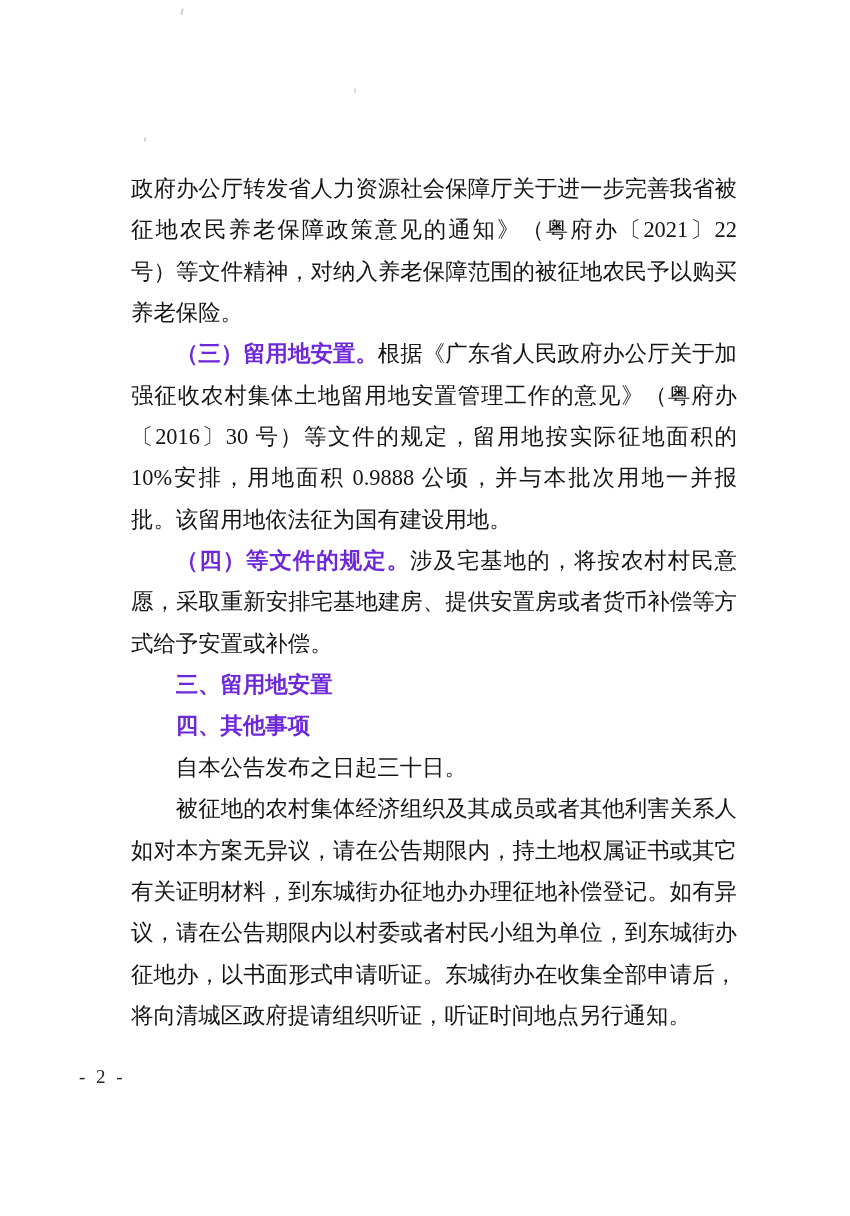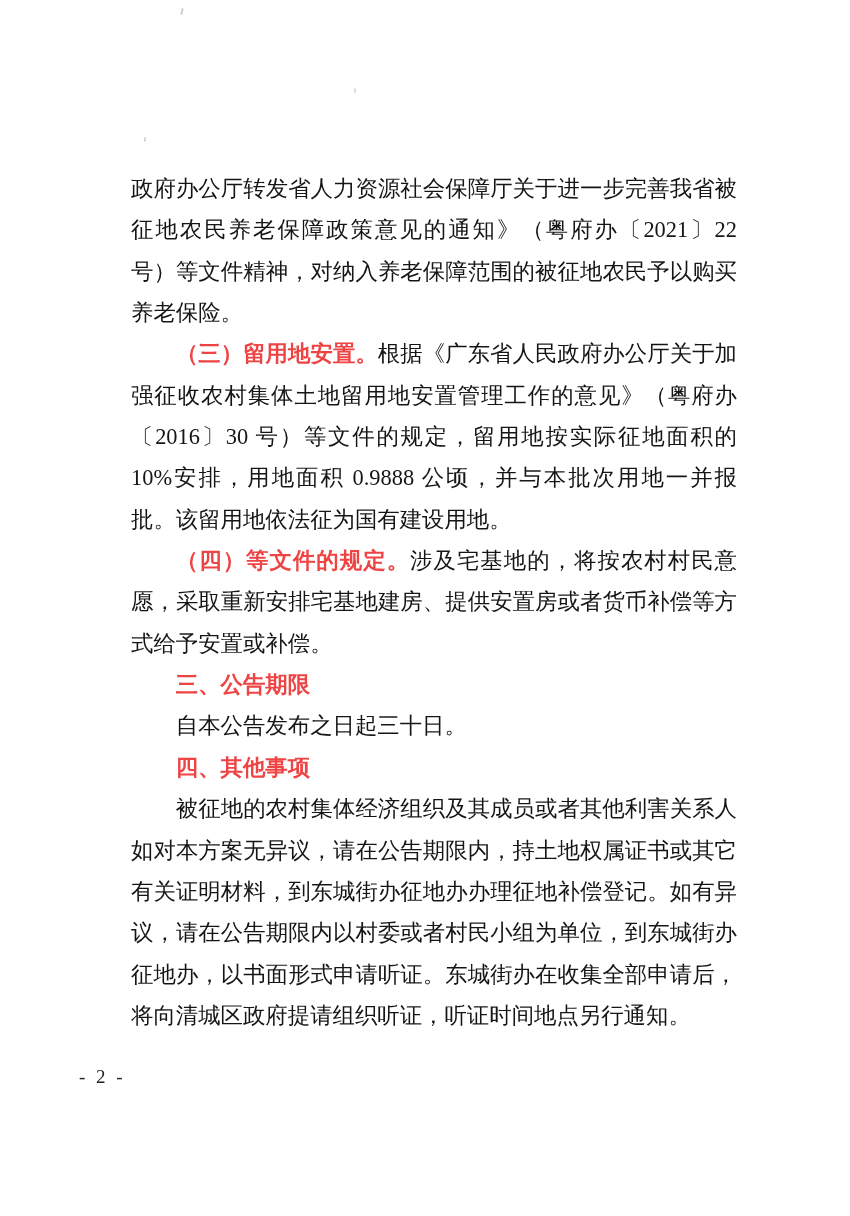--- a/index.html
+++ b/index.html
@@ -35,21 +35,21 @@
   .para.heading {
     text-align: left;
     font-weight: 700;
     font-family: "Liberation Sans", sans-serif;
     color: #0d0d0d;
   }
   .run { font-weight: inherit; }
   .run-bold {
     font-weight: 700;
     font-family: "Liberation Sans", sans-serif;
-    color: #ef4444;
+    color: #6d28d9;
   }
   .footer-pageno {
     position: absolute;
     left: 79px;
     top: 1066px;
     font-size: 19px;
     letter-spacing: 3px;
     color: #222222;
     font-family: "Liberation Serif", serif;
   }
@@ -69,20 +69,20 @@
 
 <div class="page">
   <span class="speck s1"></span>
   <span class="speck s2"></span>
   <span class="speck s3"></span>
 
   <main class="textblock">
       <p class="para"><span class="run">政府办公厅转发省人力资源社会保障厅关于进一步完善我省被征地农民养老保障政策意见的通知》（粤府办〔2021〕22 号）等文件精神，对纳入养老保障范围的被征地农民予以购买养老保险。</span></p>
       <p class="para indent"><span class="run run-bold">（三）留用地安置。</span><span class="run">根据《广东省人民政府办公厅关于加强征收农村集体土地留用地安置管理工作的意见》（粤府办〔2016〕30 号）等文件的规定，留用地按实际征地面积的 10%安排，用地面积 0.9888 公顷，并与本批次用地一并报批。该留用地依法征为国有建设用地。</span></p>
       <p class="para indent"><span class="run run-bold">（四）等文件的规定。</span><span class="run">涉及宅基地的，将按农村村民意愿，采取重新安排宅基地建房、提供安置房或者货币补偿等方式给予安置或补偿。</span></p>
-      <p class="para indent heading"><span class="run run-bold">三、公告期限</span></p>
+      <p class="para indent heading"><span class="run run-bold">三、留用地安置</span></p>
+      <p class="para indent heading"><span class="run run-bold">四、其他事项</span></p>
       <p class="para indent"><span class="run">自本公告发布之日起三十日。</span></p>
-      <p class="para indent heading"><span class="run run-bold">四、其他事项</span></p>
       <p class="para indent"><span class="run">被征地的农村集体经济组织及其成员或者其他利害关系人如对本方案无异议，请在公告期限内，持土地权属证书或其它有关证明材料，到东城街办征地办办理征地补偿登记。如有异议，请在公告期限内以村委或者村民小组为单位，到东城街办征地办，以书面形式申请听证。东城街办在收集全部申请后，将向清城区政府提请组织听证，听证时间地点另行通知。</span></p>
     </main>
 
   <div class="footer-pageno">- 2 -</div>
 </div>
 
 </body></html>

